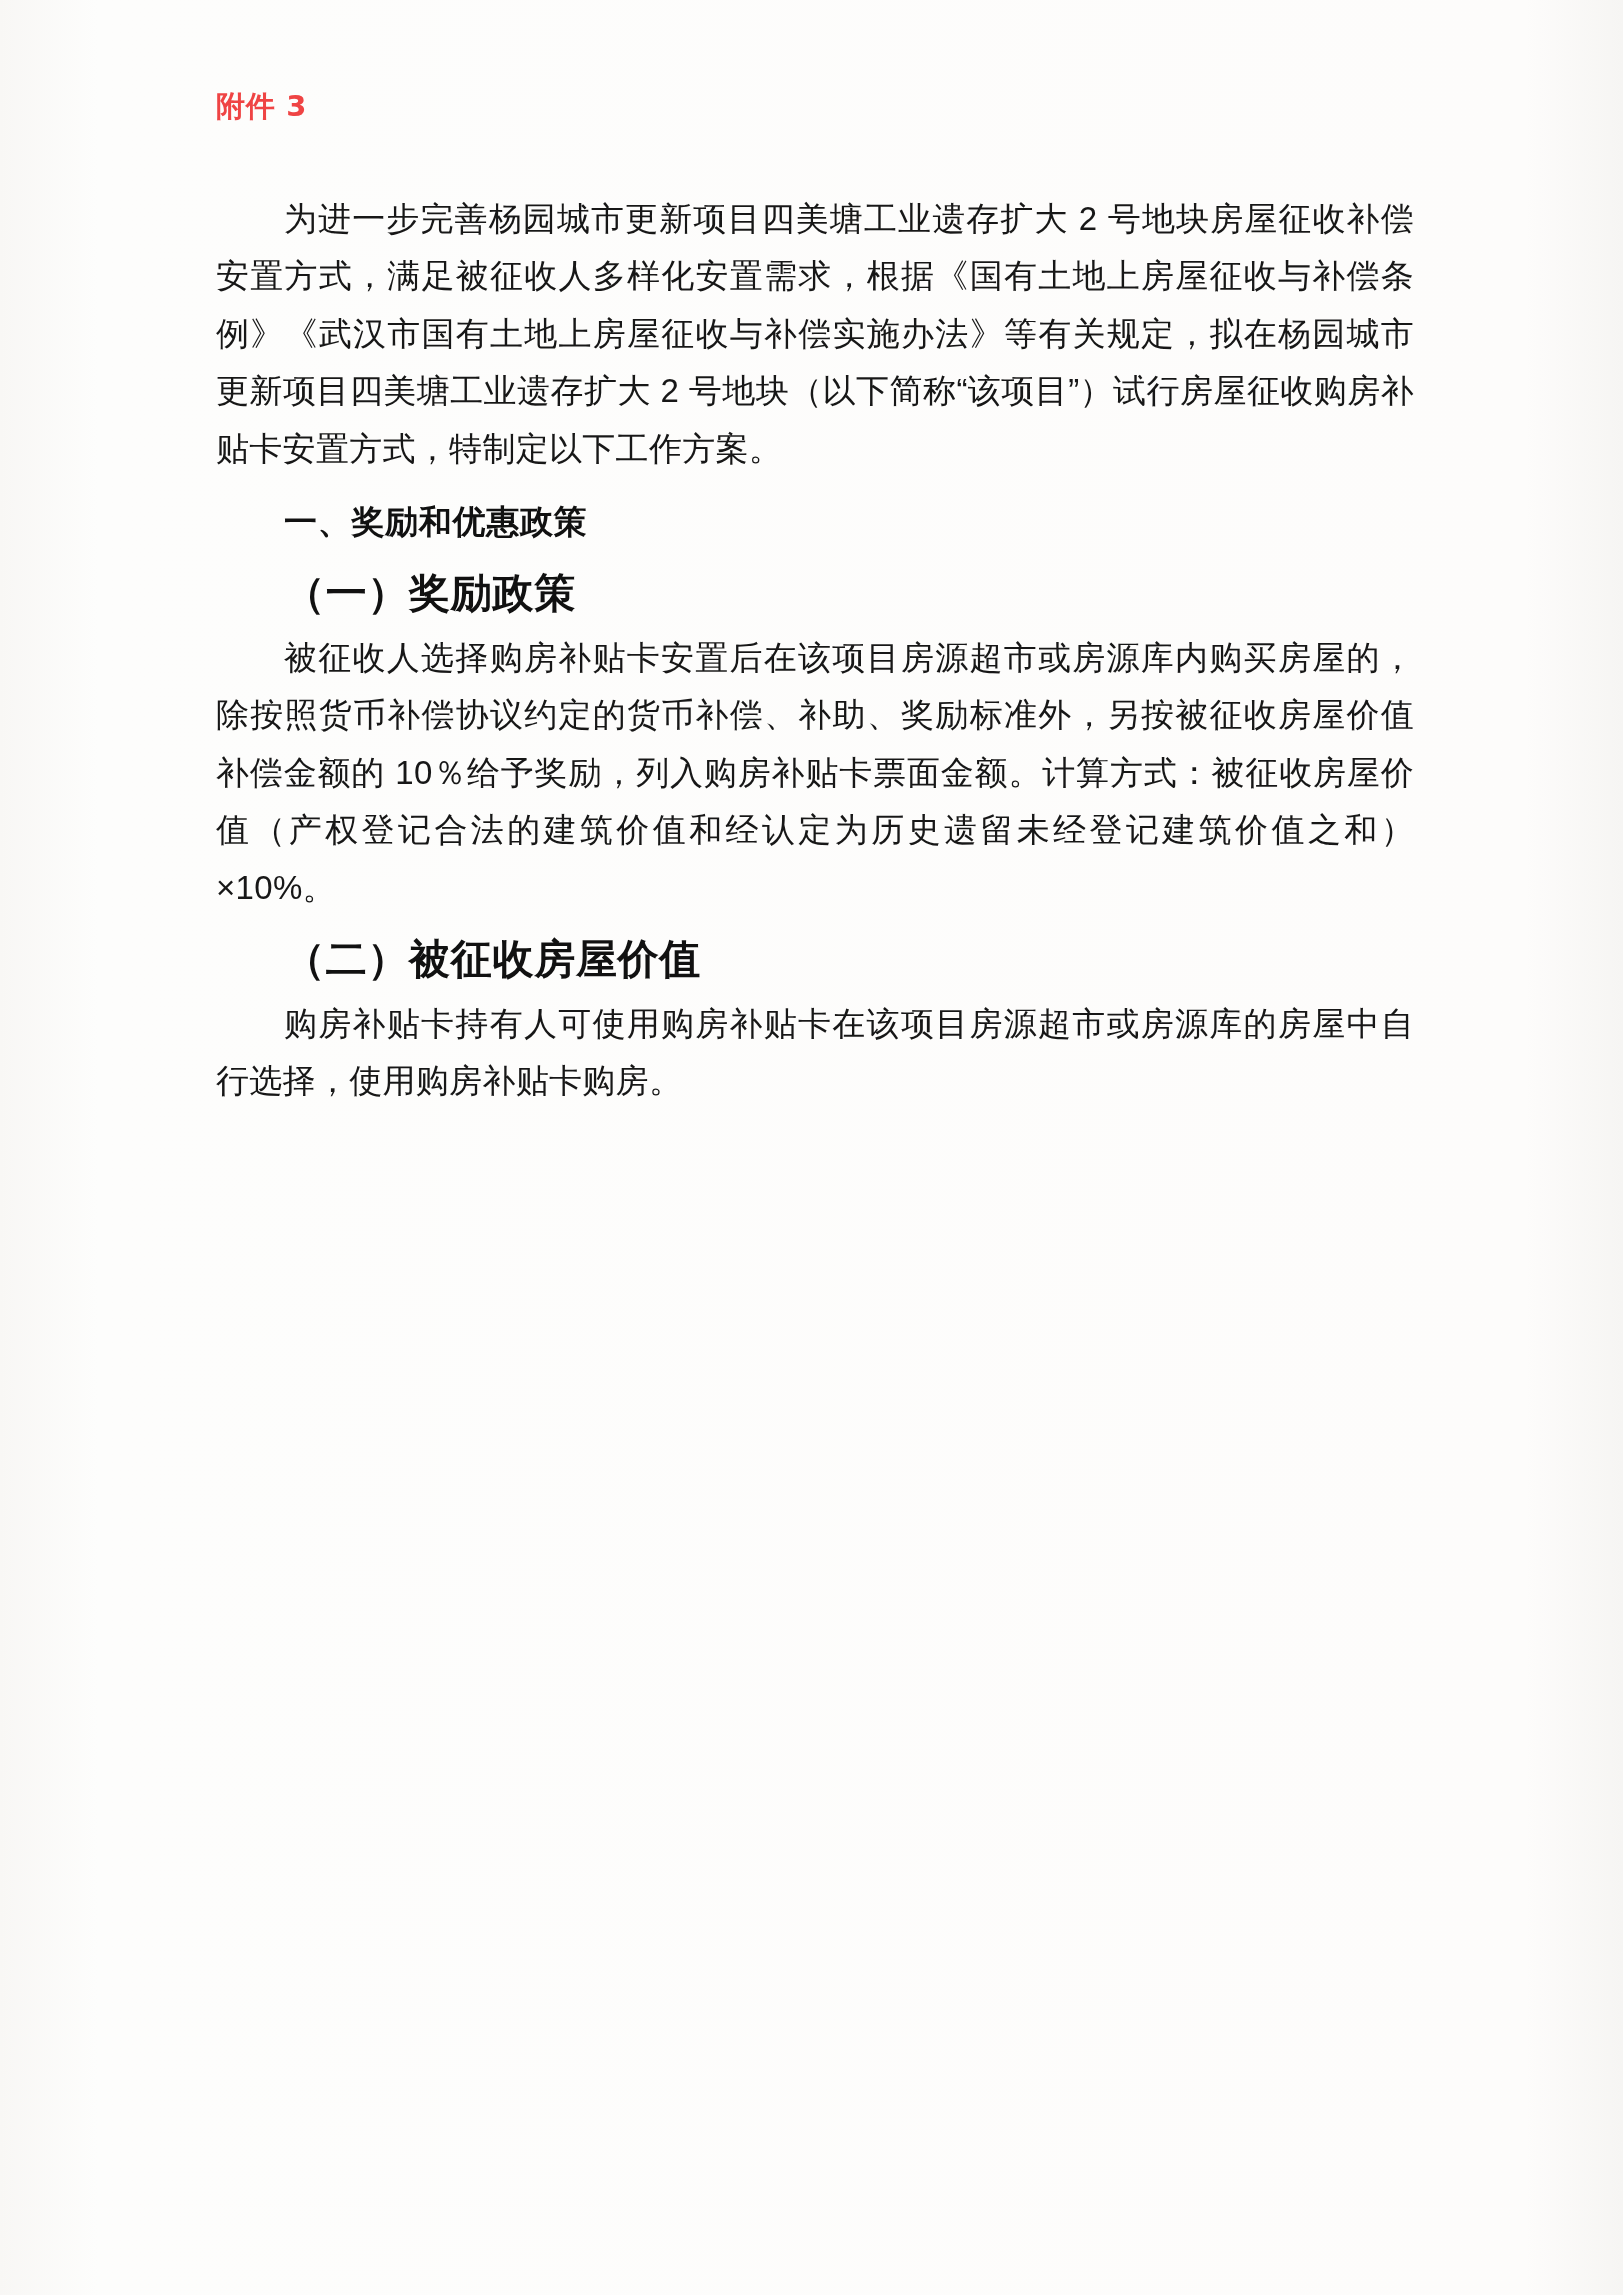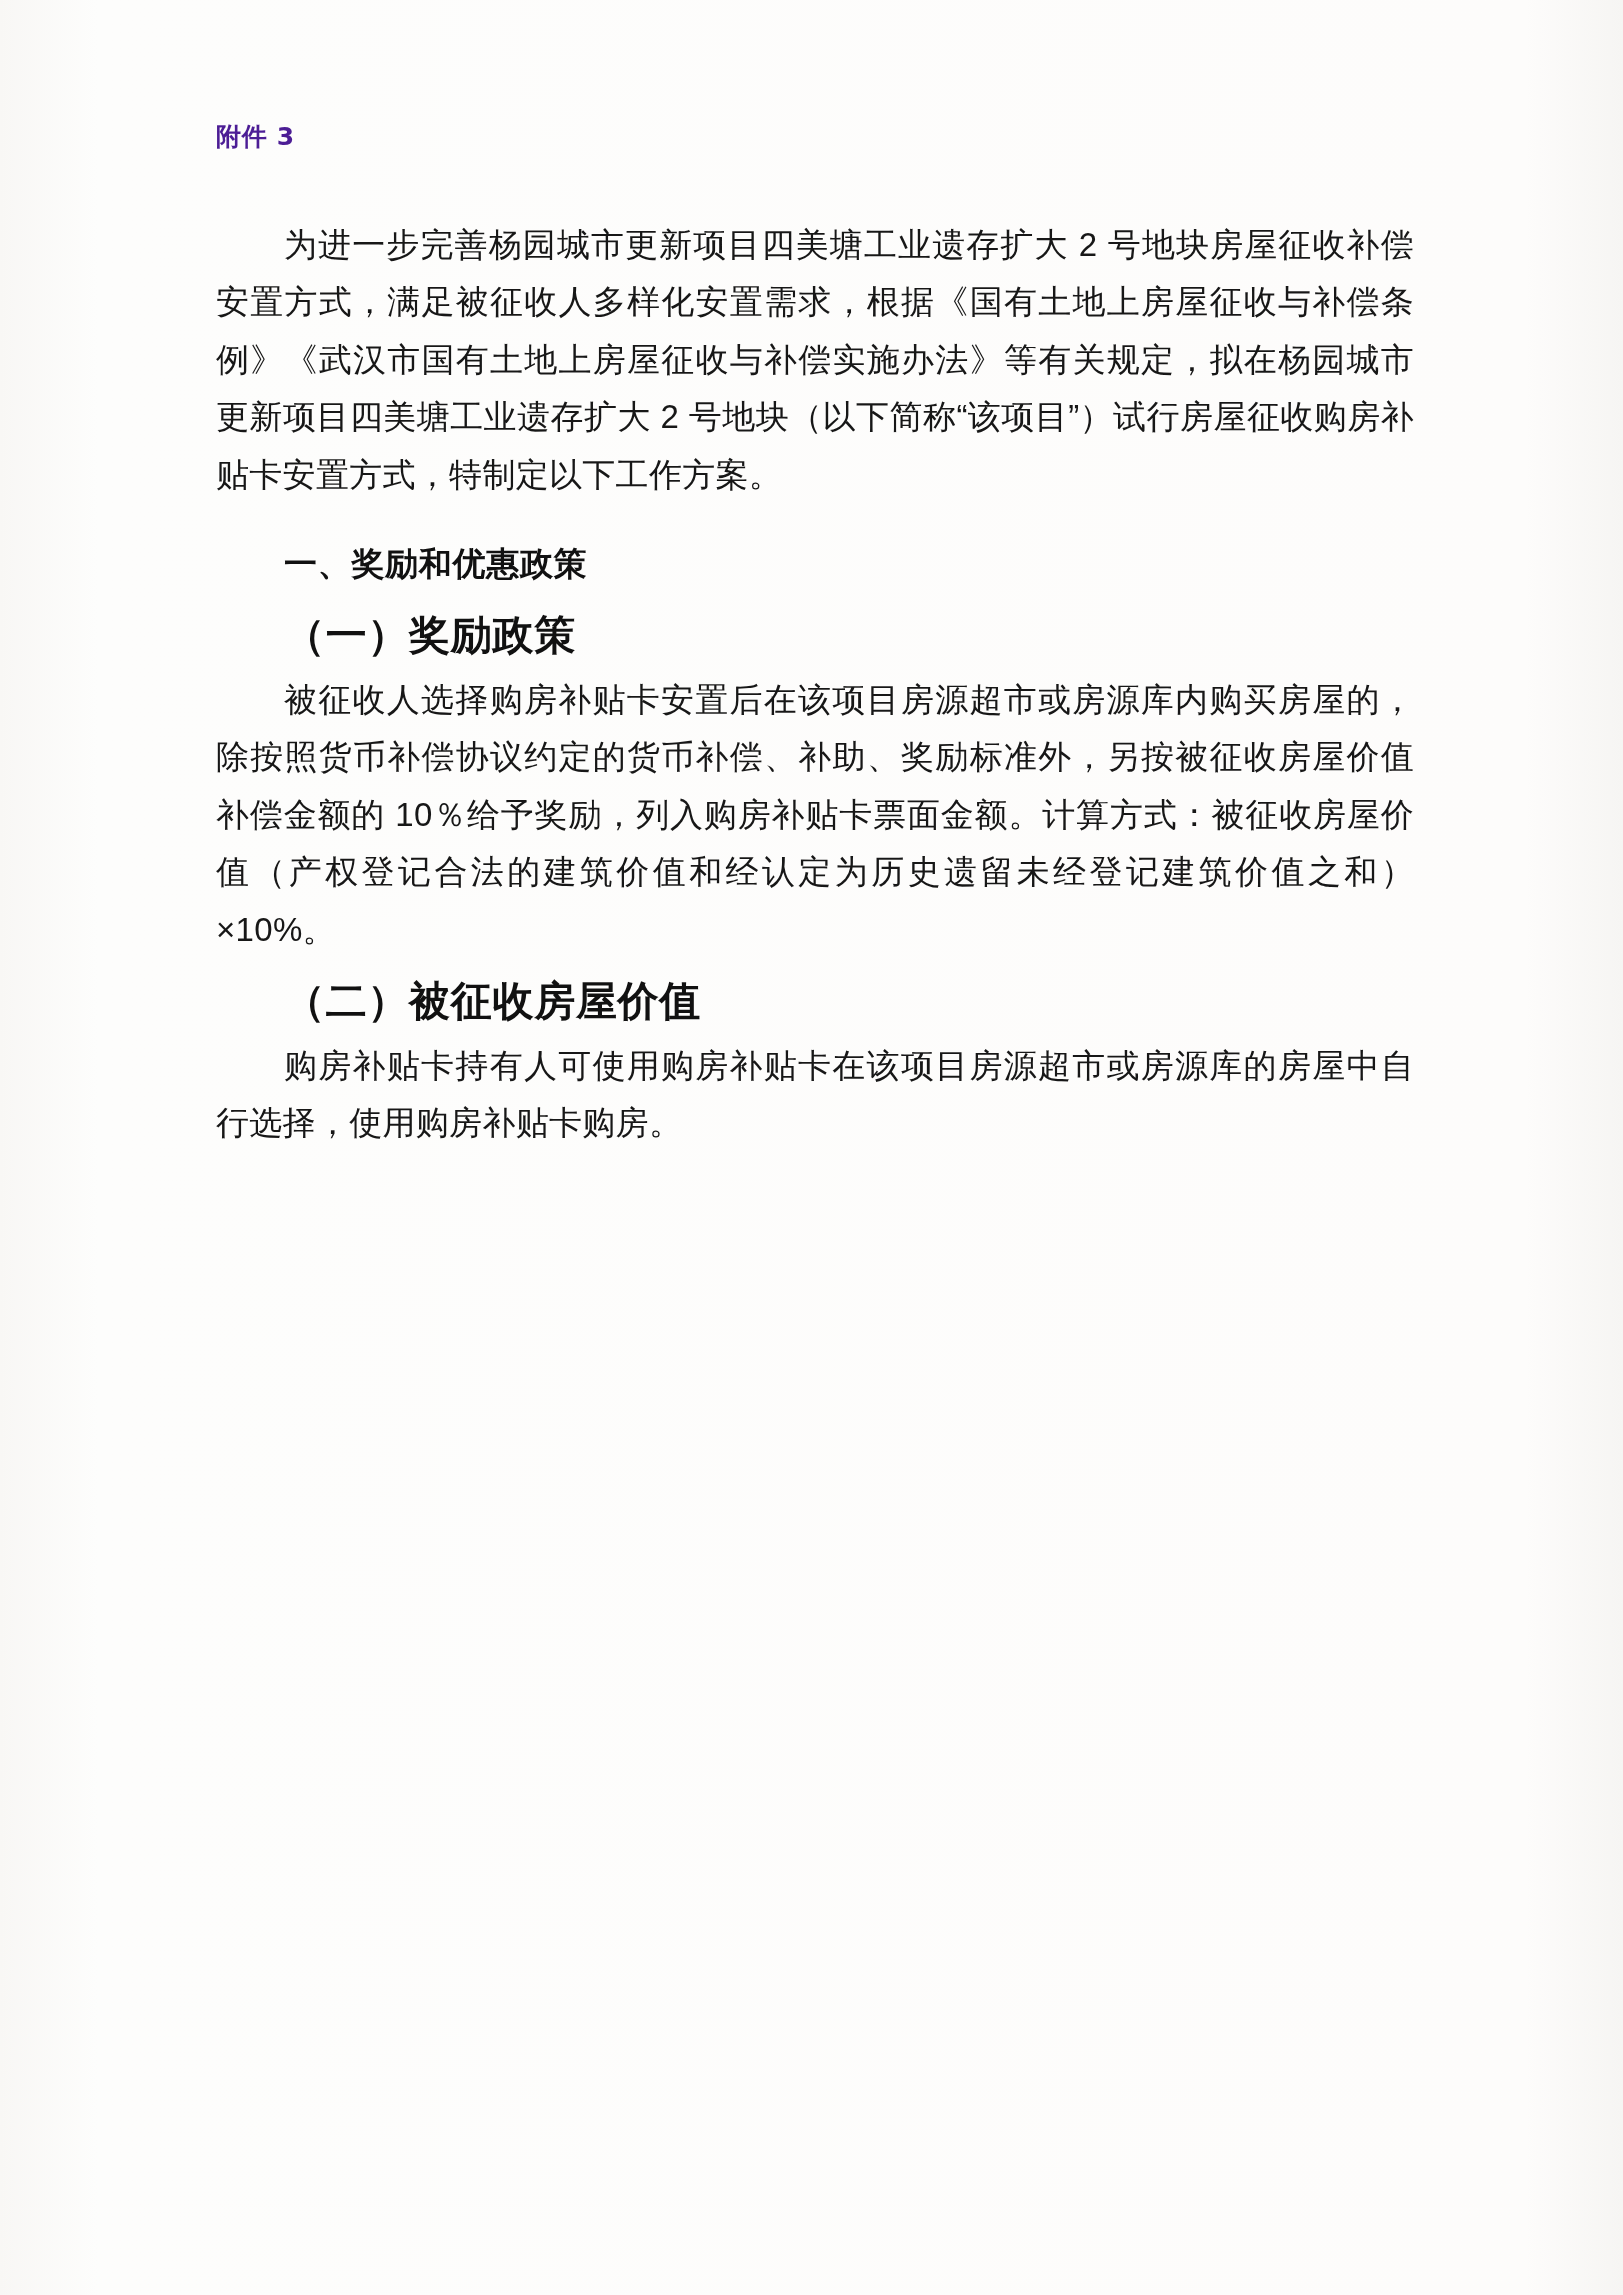--- a/index.html
+++ b/index.html
@@ -26,25 +26,25 @@
       linear-gradient(90deg, rgba(248,247,245,1) 0%, rgba(253,253,252,1) 6%, rgba(253,252,251,1) 94%, rgba(246,245,243,1) 100%);
     pointer-events: none;
   }
   .content {
     position: absolute;
     left: 216px;
     top: 0;
     width: 1198px;
   }
   .attachment-label {
-    margin-top: 120px;
+    margin-top: 87px;
     font-family: "DejaVu Sans", sans-serif;
     font-weight: bold;
-    font-size: 25px;
-    color: #4c1d95;
+    font-size: 29px;
+    color: #ef4444;
     letter-spacing: 0.7px;
   }
   .doc-title {
     margin-top: 77px;
     text-align: center;
     font-family: "DejaVu Serif", serif;
     font-weight: bold;
     font-size: 41px;
     line-height: 1.52;
     color: #111111;
@@ -65,21 +65,21 @@
     font-family: Liberation Sans, sans-serif;
     font-size: 33px;
     line-height: 1.74;
     color: #171717;
     text-align: justify;
     text-justify: inter-ideograph;
     text-indent: 68px;
     letter-spacing: 0.3px;
   }
   h2.heading {
-    margin: 33px 0 0 0;
+    margin: 17px 0 0 0;
     font-family: "DejaVu Sans", sans-serif;
     font-weight: bold;
     font-size: 33px;
     line-height: 1.7;
     color: #111111;
     text-indent: 68px;
     letter-spacing: 0.7px;
   }
   h3.subheading {
     margin: 9.2px 0 0 0;

